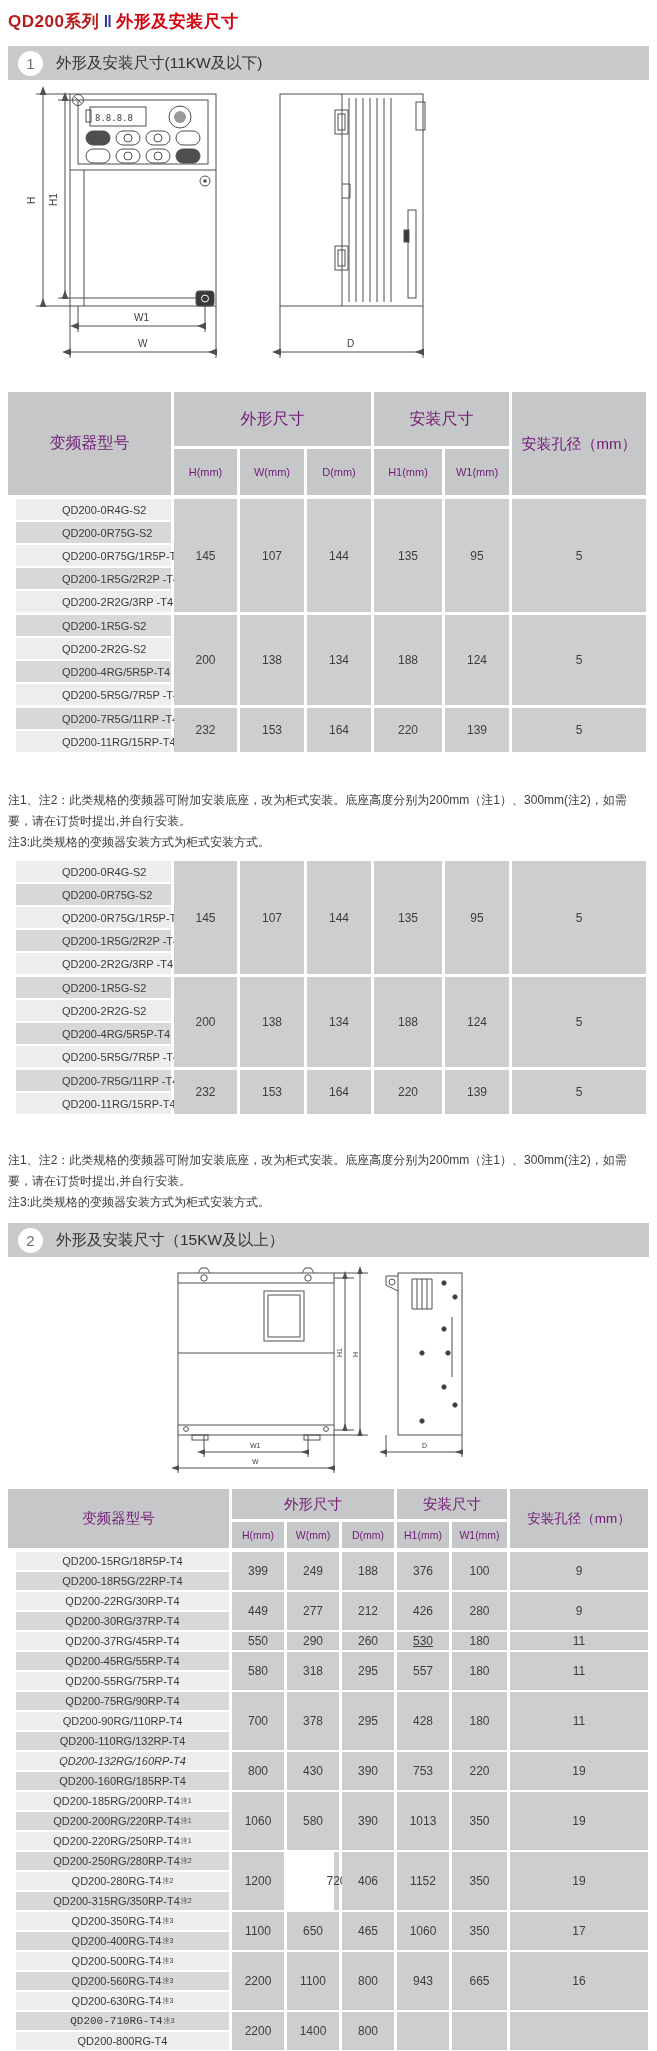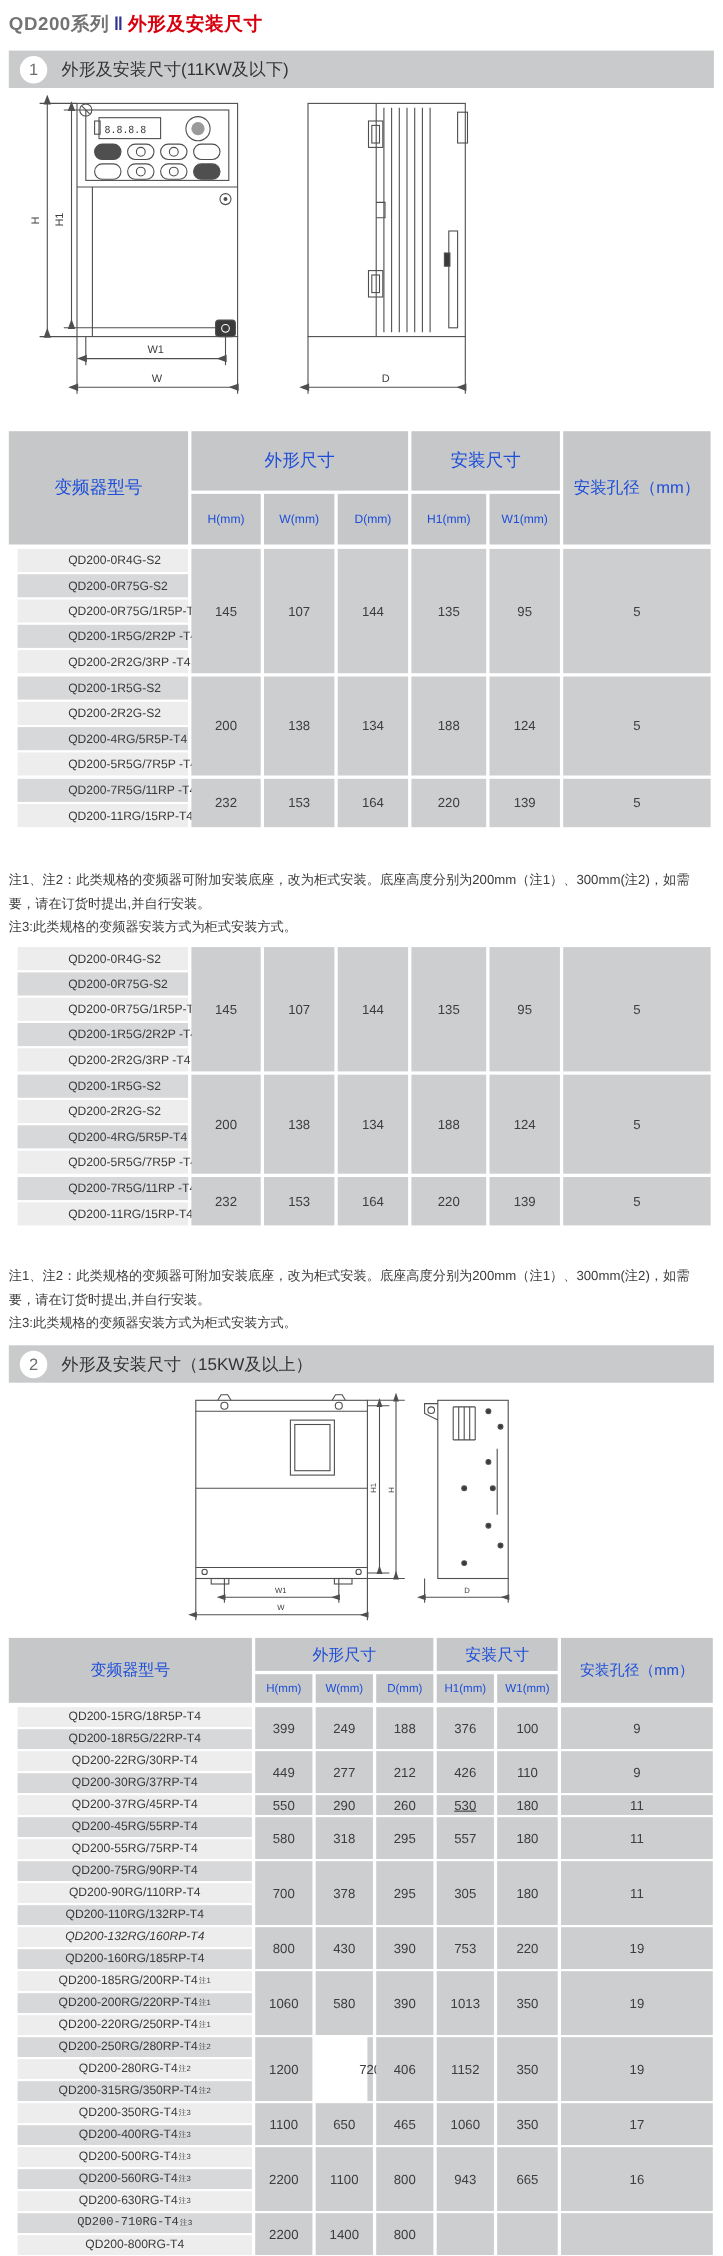--- a/index.html
+++ b/index.html
@@ -1,21 +1,21 @@
 <!DOCTYPE html>
 <html><head>
 <meta charset="utf-8">
 <style>
   html,body{margin:0;padding:0;}
   body{width:657px;height:2051px;overflow:hidden;background:#fff;
        font-family:"Liberation Sans",sans-serif;}
   .page{position:relative;padding:0 8px;width:641px;}
 
   .doc-title{padding-top:10px;height:26px;font-size:17px;font-weight:bold;letter-spacing:.5px;}
-  .t-blue{color:#737373}
+  .t-blue{color:#b91c1c}
   .t-red{color:#d7000f}
   .t-sep{color:#2e3192;margin:0 4px;}
 
   .banner{margin-top:10px;height:34px;background:#c9cacb;display:flex;align-items:center;
           padding-left:10px;font-size:15.5px;color:#333;}
   .banner .num{width:25px;height:25px;border-radius:50%;background:#fff;color:#6d6e71;
                display:flex;align-items:center;justify-content:center;font-size:15px;
                margin-right:13px;flex:0 0 auto;}
   .banner2{margin-top:10px;}
 
@@ -26,21 +26,21 @@
   .ln{stroke:#4f4f4f;fill:none;stroke-width:1;}
   .dim{stroke:#4f4f4f;fill:none;stroke-width:1;}
   .dimtxt{fill:#3c3c3c;font-size:10px;}
   .dimtxt2{fill:#3c3c3c;font-size:7px;}
   .seg{fill:#3c3c3c;font-size:9px;font-family:"DejaVu Sans Mono",monospace;}
 
   .dim-table .thead{display:grid;gap:3px;margin-bottom:4px;}
   .t1 .thead{grid-template-columns:163px 63px 64px 64px 68px 64px 134px;grid-template-rows:54px 46px;}
   .t3 .thead{grid-template-columns:221px 52px 52px 52px 52px 55px 138px;grid-template-rows:30px 26px;}
   .hcell{background:#c6c7c9;display:flex;align-items:center;justify-content:center;
-         color:#1d4ed8;text-align:center;}
+         color:#701a75;text-align:center;}
   .t1 .hmain{font-size:16px;}
   .t3 .hmain{font-size:14.5px;}
   .t1 .hsub{font-size:11px;}
   .t3 .hsub{font-size:10.5px;}
   .hole2{line-height:1.3;}
   .t1 .hole2{font-size:15px;}
   .t3 .hole2{font-size:13.5px;}
 
   .tgroup{display:grid;gap:2px 3px;}
   .t1 .tgroup{grid-template-columns:163px 63px 64px 64px 68px 64px 134px;grid-auto-rows:21px;margin-bottom:3px;}
@@ -418,21 +418,21 @@
         <div class="mcell light" style="grid-area: 1 / 1;">
           <span>QD200-22RG/30RP-T4</span>
         </div>
         <div class="mcell dark" style="grid-area: 2 / 1;">
           <span>QD200-30RG/37RP-T4</span>
         </div>
         <div class="vcell" style="grid-area: 1 / 2 / span 2;">449</div>
         <div class="vcell" style="grid-area: 1 / 3 / span 2;">277</div>
         <div class="vcell" style="grid-area: 1 / 4 / span 2;">212</div>
         <div class="vcell" style="grid-area: 1 / 5 / span 2;">426</div>
-        <div class="vcell" style="grid-area: 1 / 6 / span 2;">110</div>
+        <div class="vcell" style="grid-area: 1 / 6 / span 2;">280</div>
         <div class="vcell" style="grid-area: 1 / 7 / span 2;">9</div>
       </div>
       <div class="tgroup">
         <div class="mcell light" style="grid-area: 1 / 1;">
           <span>QD200-37RG/45RP-T4</span>
         </div>
         <div class="vcell" style="grid-area: 1 / 2 / span 1;">550</div>
         <div class="vcell" style="grid-area: 1 / 3 / span 1;">290</div>
         <div class="vcell" style="grid-area: 1 / 4 / span 1;">260</div>
         <div class="vcell" style="grid-area: 1 / 5 / span 1; text-decoration: underline;">530</div>
@@ -459,21 +459,21 @@
         </div>
         <div class="mcell light" style="grid-area: 2 / 1;">
           <span>QD200-90RG/110RP-T4</span>
         </div>
         <div class="mcell dark" style="grid-area: 3 / 1;">
           <span>QD200-110RG/132RP-T4</span>
         </div>
         <div class="vcell" style="grid-area: 1 / 2 / span 3;">700</div>
         <div class="vcell" style="grid-area: 1 / 3 / span 3;">378</div>
         <div class="vcell" style="grid-area: 1 / 4 / span 3;">295</div>
-        <div class="vcell" style="grid-area: 1 / 5 / span 3;">305</div>
+        <div class="vcell" style="grid-area: 1 / 5 / span 3;">428</div>
         <div class="vcell" style="grid-area: 1 / 6 / span 3;">180</div>
         <div class="vcell" style="grid-area: 1 / 7 / span 3;">11</div>
       </div>
       <div class="tgroup">
         <div class="mcell light" style="grid-area: 1 / 1; font-style: italic;">
           <span>QD200-132RG/160RP-T4</span>
         </div>
         <div class="mcell dark" style="grid-area: 2 / 1;">
           <span>QD200-160RG/185RP-T4</span>
         </div>

